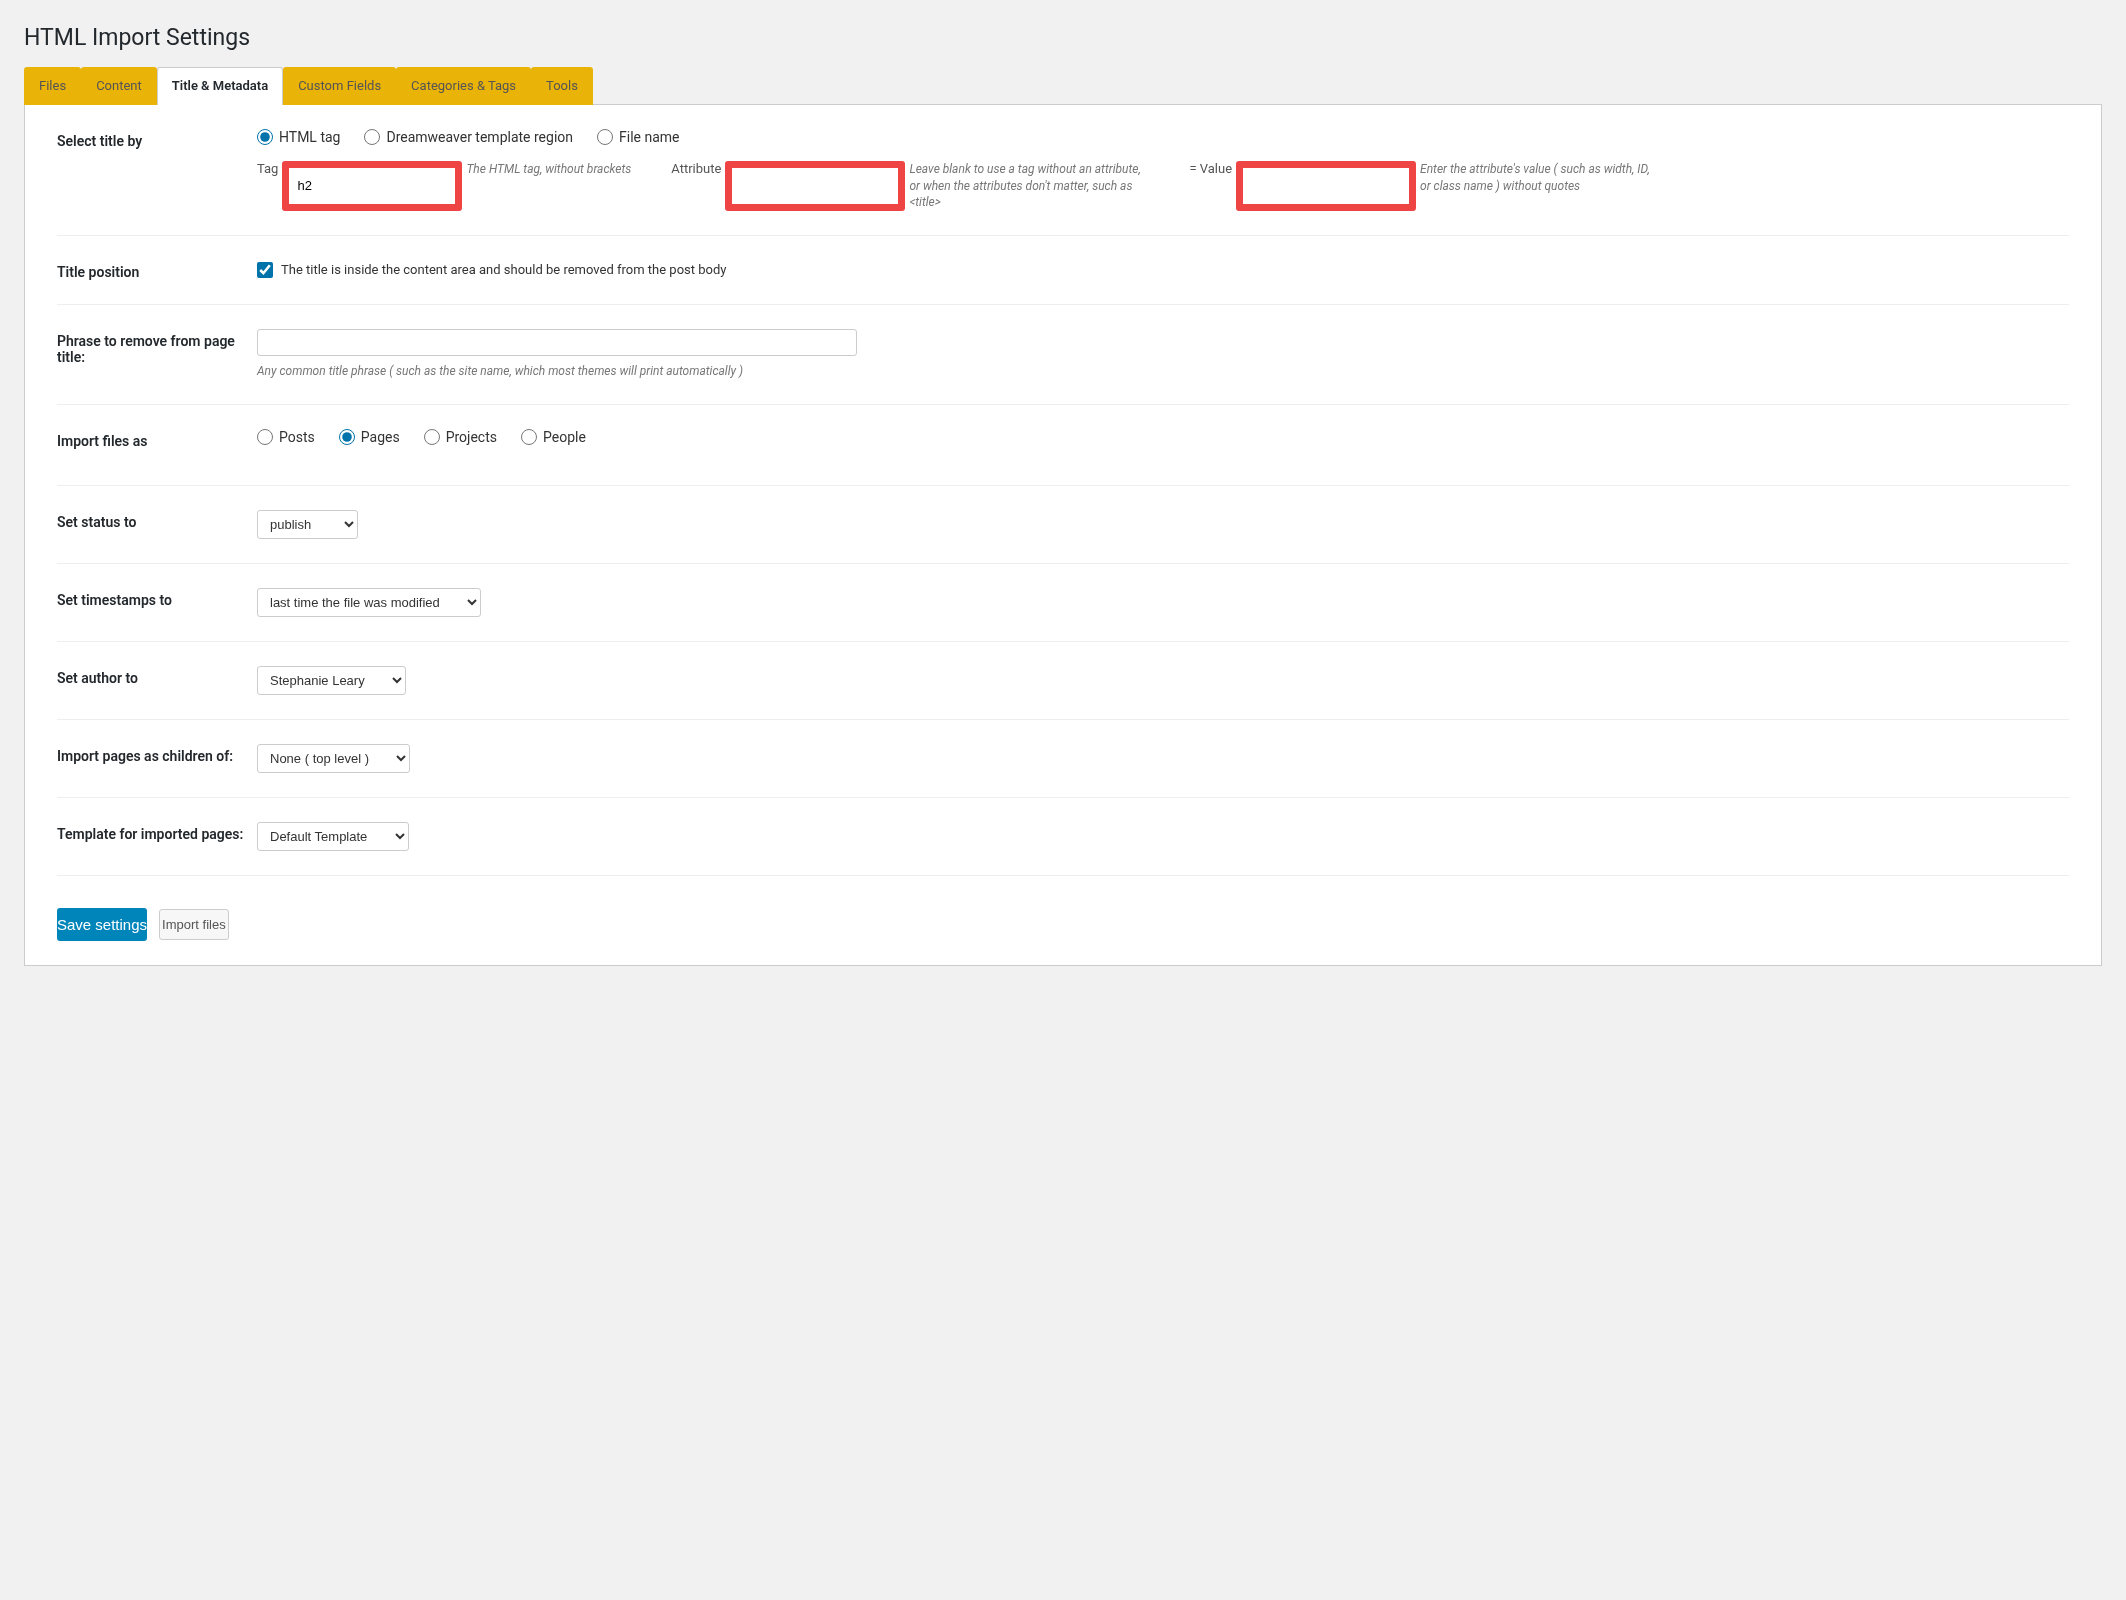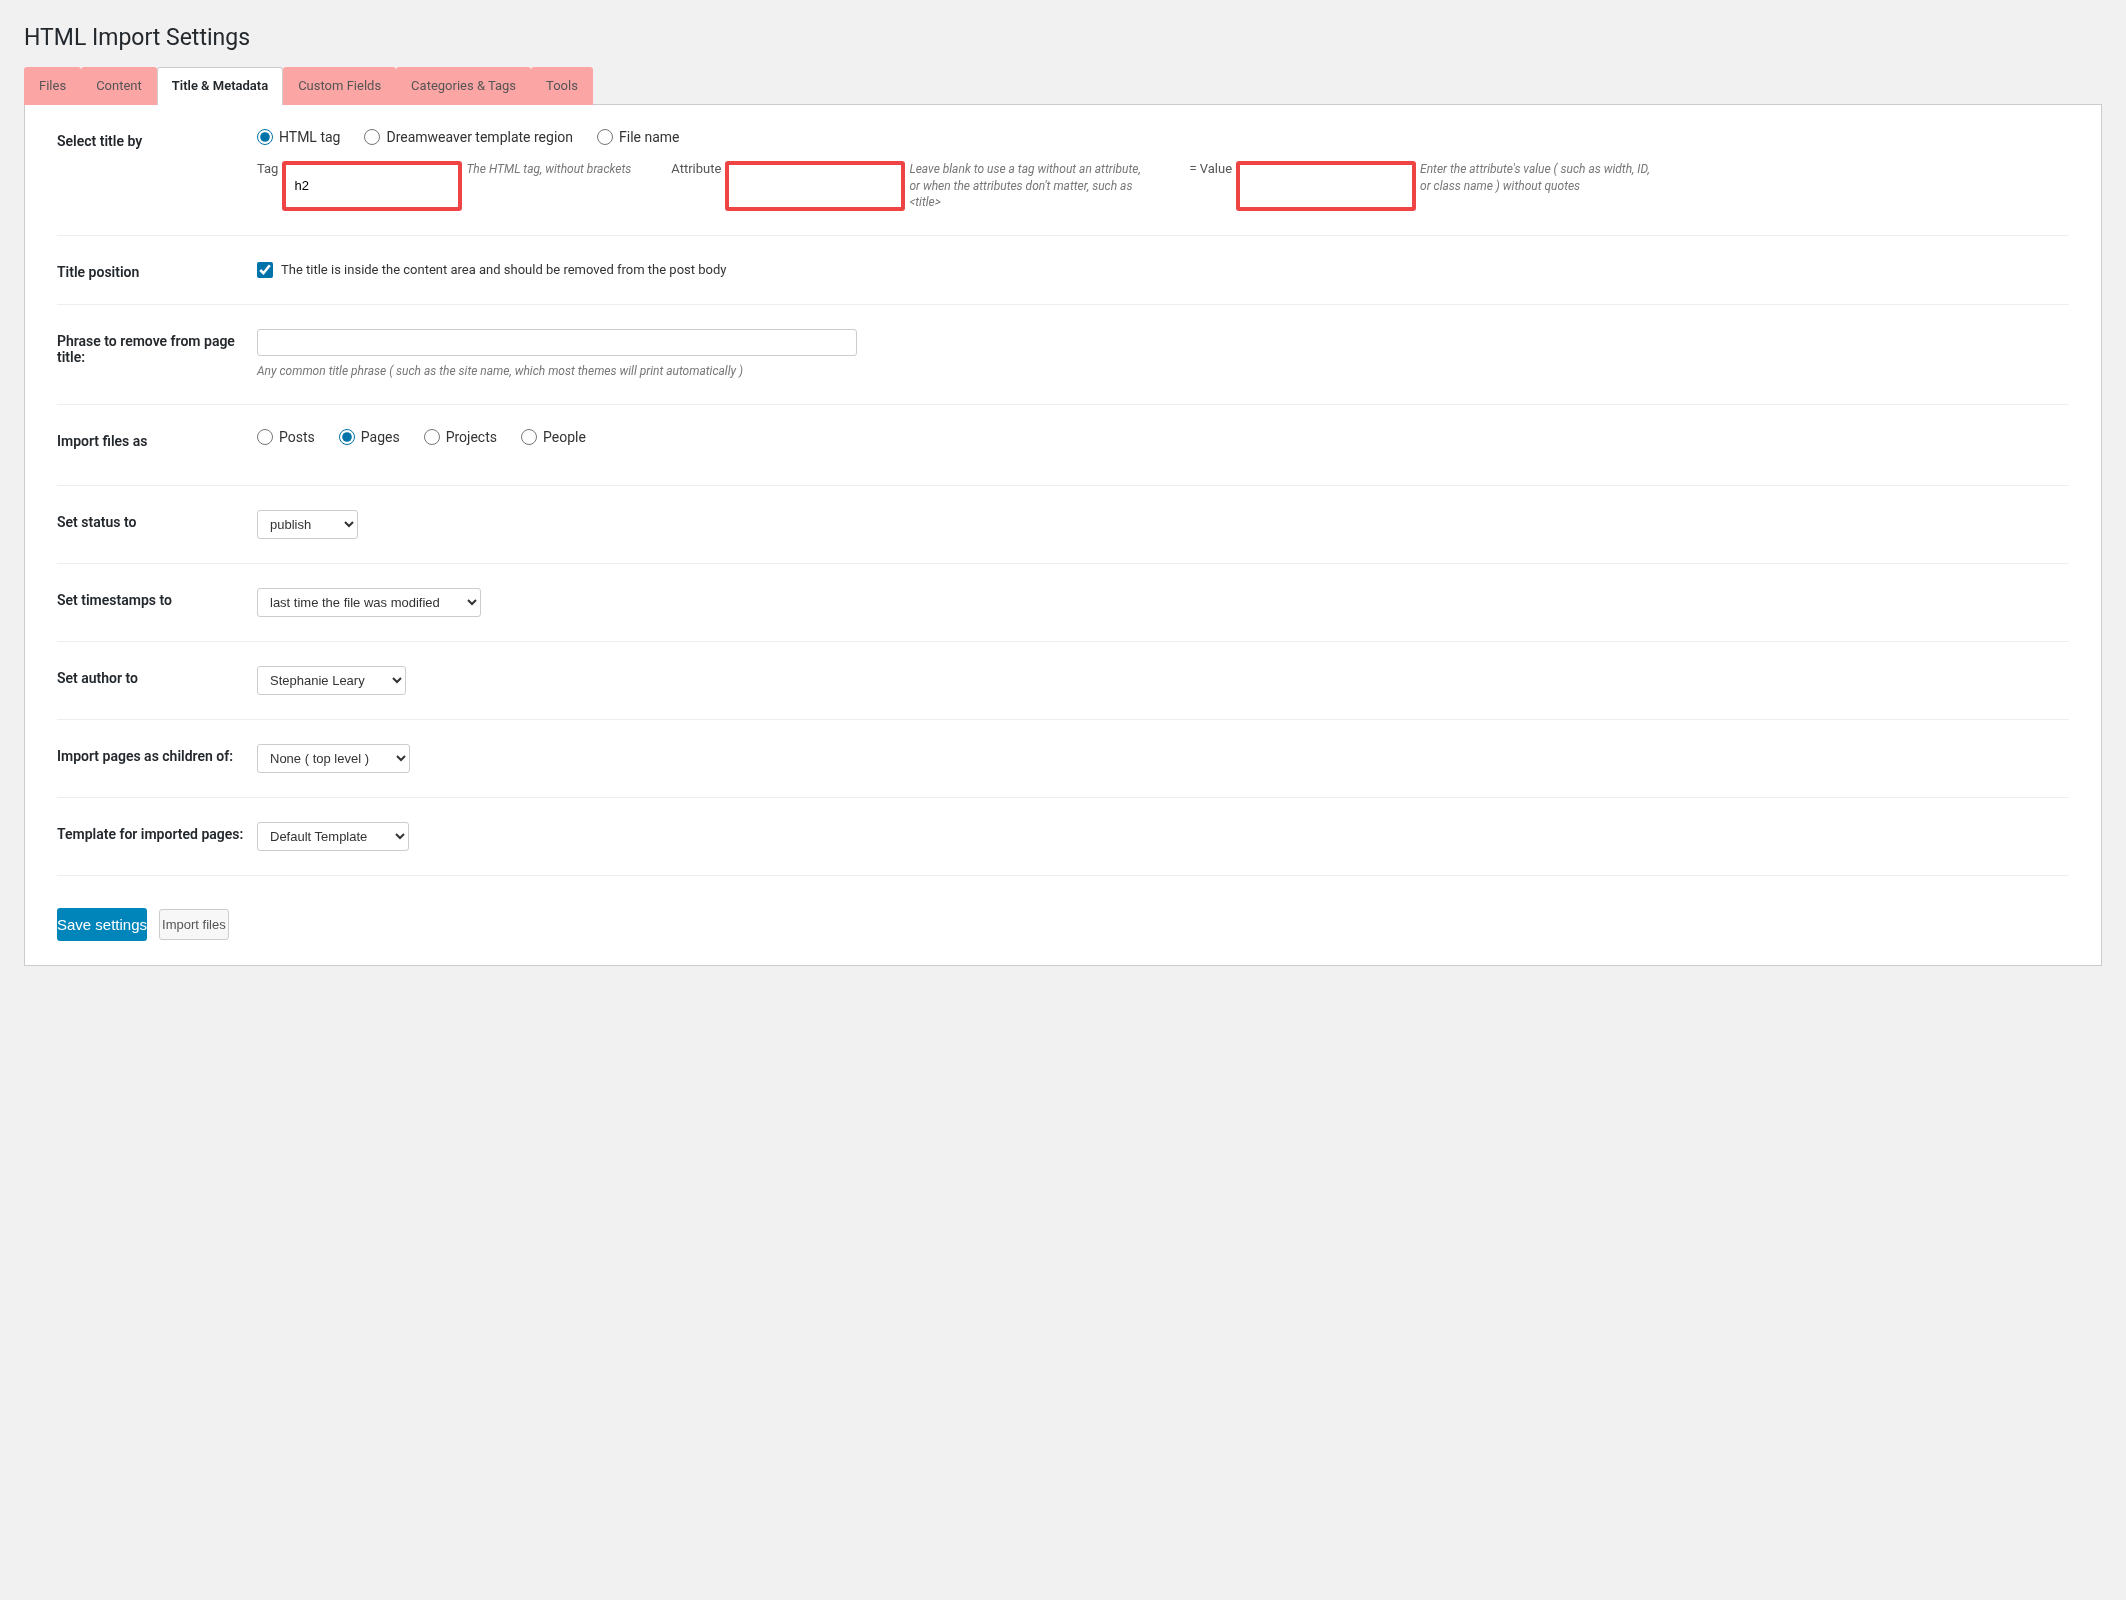--- a/index.html
+++ b/index.html
@@ -24,21 +24,21 @@
       background: #f1f1f1;
     }
     .tab {
       padding: 8px 14px;
       cursor: pointer;
       border: 1px solid transparent;
       border-bottom: none;
       margin-bottom: -1px;
       color: #555;
       font-size: 13px;
-      background: #fca5a5;
+      background: #eab308;
       border-radius: 3px 3px 0 0;
       line-height: 1.6;
     }
     .tab.active {
       background: #fff;
       border-color: #ccc;
       border-bottom-color: #fff;
       color: #23282d;
       font-weight: 600;
     }
@@ -97,21 +97,21 @@
     .tag-field-group {
       display: flex;
       flex-direction: row;
       gap: 4px;
     }
     .tag-field-group label {
       font-size: 13px;
       color: #555;
     }
     .tag-field-group input[type="text"] {
-      border: 4px solid #ef4444;
+      border: 7px solid #ef4444;
       padding: 5px 8px;
       border-radius: 3px;
       font-size: 13px;
       width: 180px;
       background: #fff;
     }
     .tag-field-group .field-hint {
       font-size: 12px;
       color: #777;
       font-style: italic;

